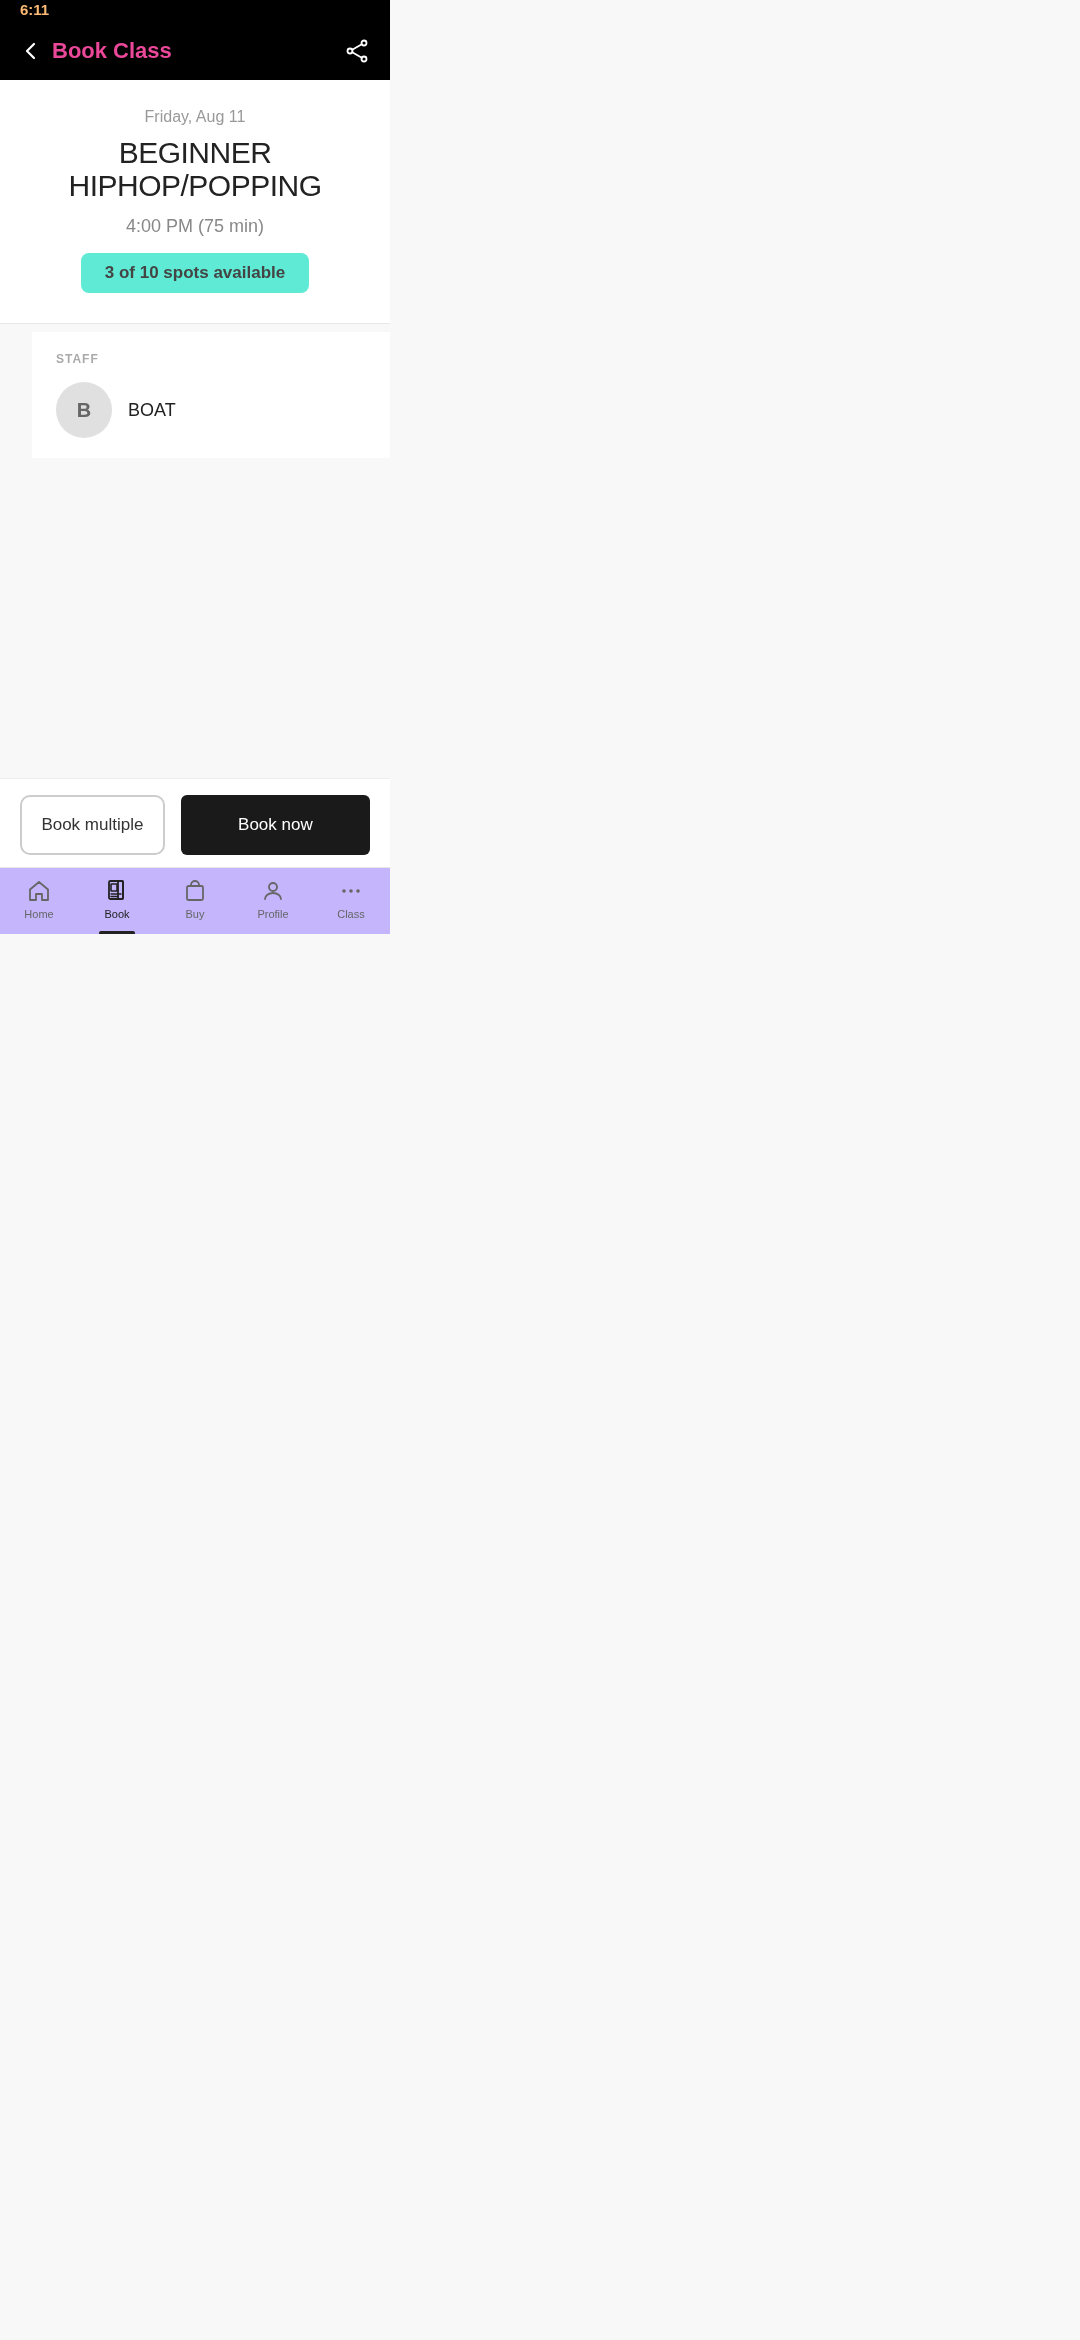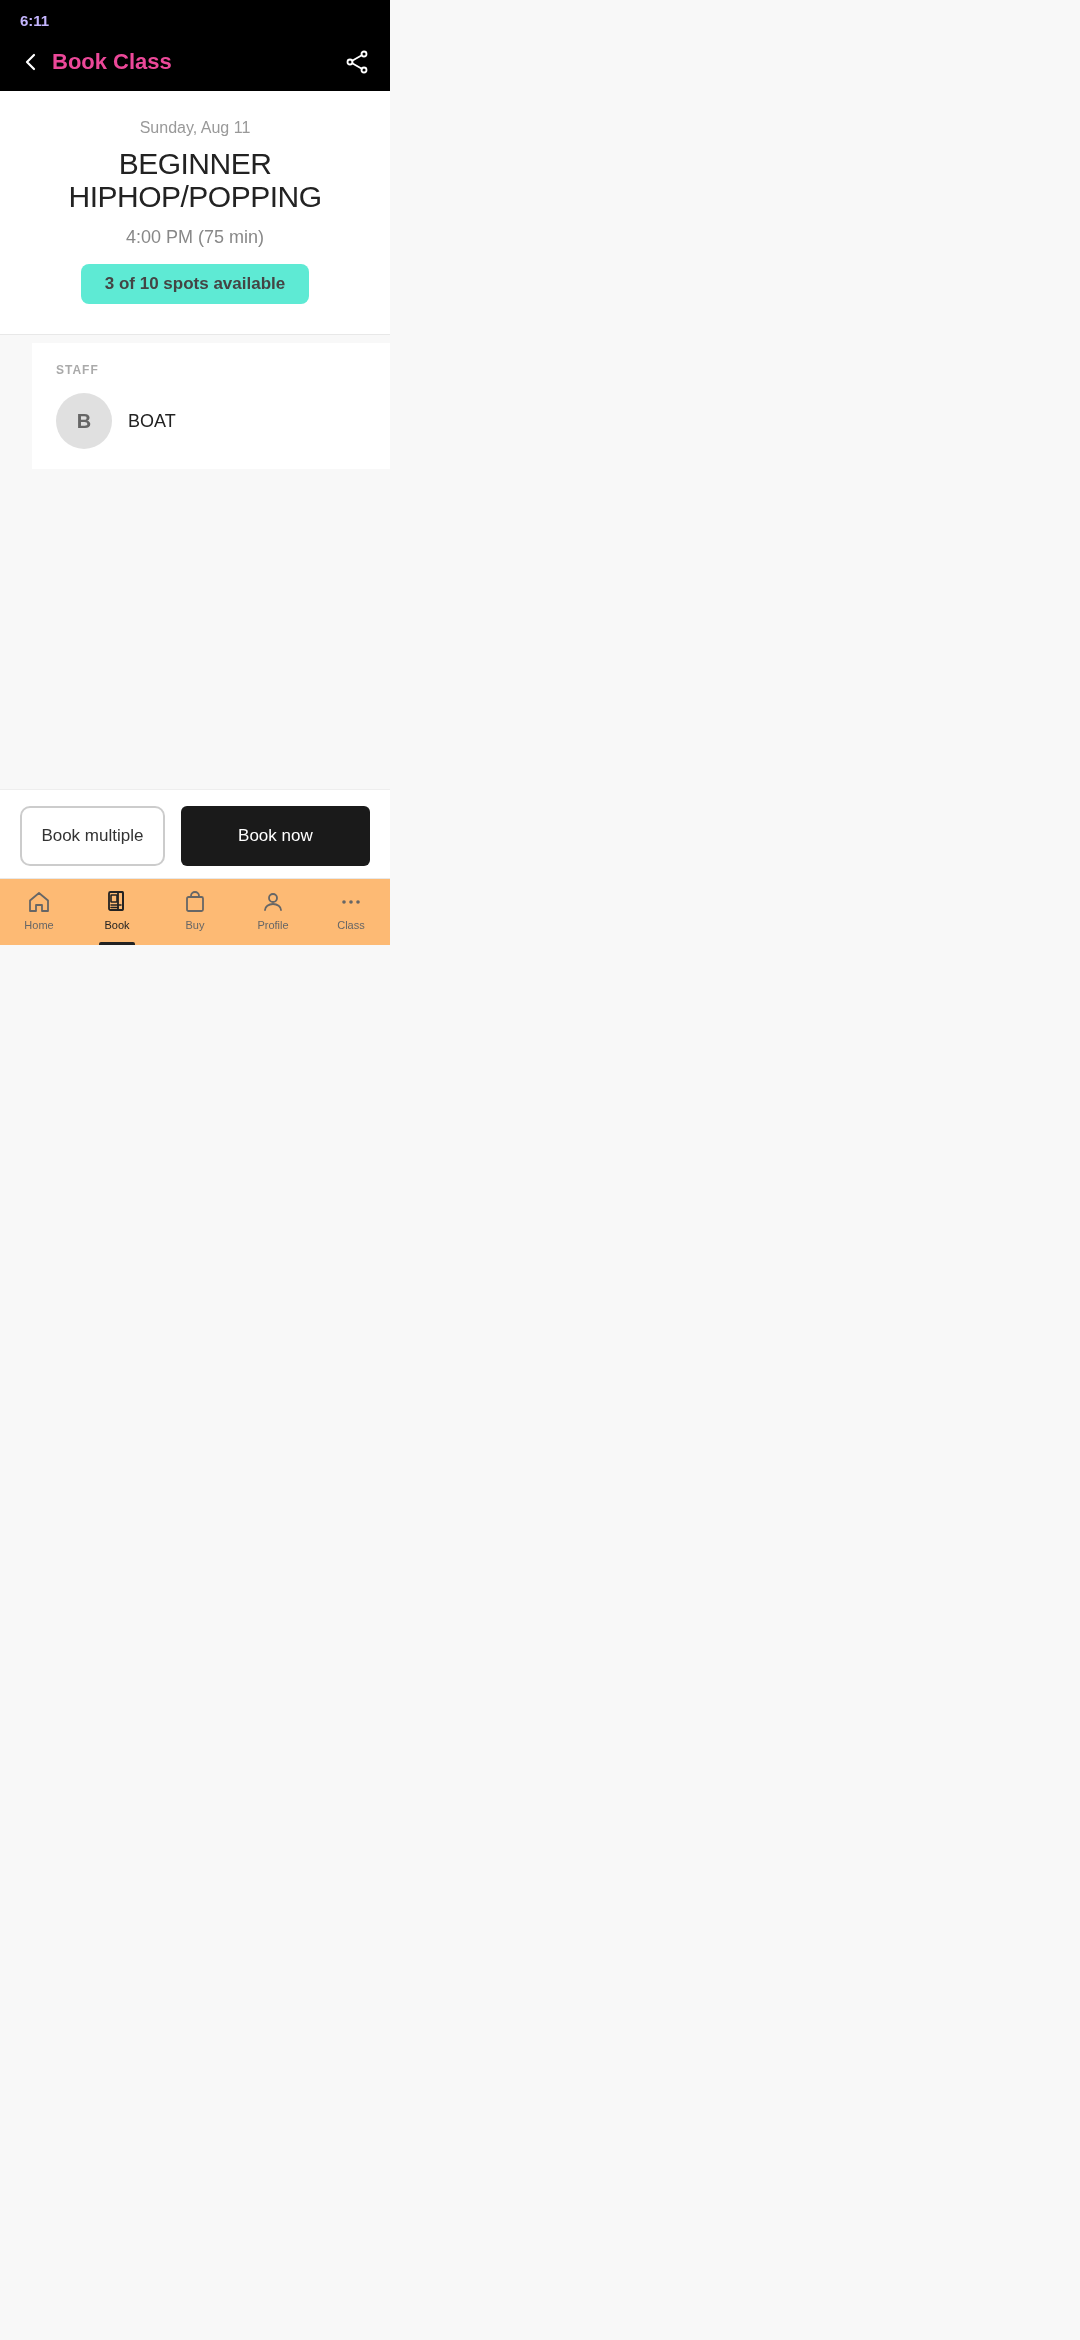--- a/index.html
+++ b/index.html
@@ -14,22 +14,22 @@
       min-height: 844px;
       background-color: #f8f8f8;
       font-family: -apple-system, BlinkMacSystemFont, 'Helvetica Neue', Arial, sans-serif;
       position: relative;
       overflow-x: hidden;
     }
 
     
     .status-bar {
       background-color: #000;
-      color: #c4b5fd;
-      padding: 12px 20px 8px;
+      color: #fdba74;
+      padding: 1px 20px 8px;
       font-size: 15px;
       font-weight: 600;
       display: flex;
       align-items: center;
     }
 
     
     .header {
       background-color: #000;
       color: #fff;
@@ -191,21 +191,21 @@
       border-radius: 6px;
       background: #1a1a1a;
       font-size: 17px;
       font-weight: 500;
       color: #fff;
       cursor: pointer;
     }
 
     
     .bottom-nav {
-      background-color: #fdba74;
+      background-color: #c4b5fd;
       border-top: 1px solid #e8e8e8;
       display: flex;
       align-items: flex-start;
     }
 
     .nav-item {
       flex: 1;
       display: flex;
       flex-direction: column;
       align-items: center;
@@ -282,21 +282,21 @@
       <circle cx="6" cy="13" r="2.5" stroke="white" stroke-width="1.8"></circle>
       <line x1="8.2" y1="11.7" x2="17.8" y2="6.3" stroke="white" stroke-width="1.8" stroke-linecap="round"></line>
       <line x1="8.2" y1="14.3" x2="17.8" y2="19.7" stroke="white" stroke-width="1.8" stroke-linecap="round"></line>
     </svg>
   </div>
 </div>
 
 <div class="main-layout">
 
   <div class="content">
-    <div class="class-date">Sunday, Aug 11</div>
+    <div class="class-date">Friday, Aug 11</div>
     <div class="class-name">
       <span>BEGINNER</span><br>
       <span>HIPHOP/POPPING</span>
     </div>
     <div class="class-time">4:00 PM (75 min)</div>
     <div class="spots-badge">3 of 10 spots available</div>
   </div>
 
   <div class="staff-section">
     <div class="staff-label">STAFF</div>

